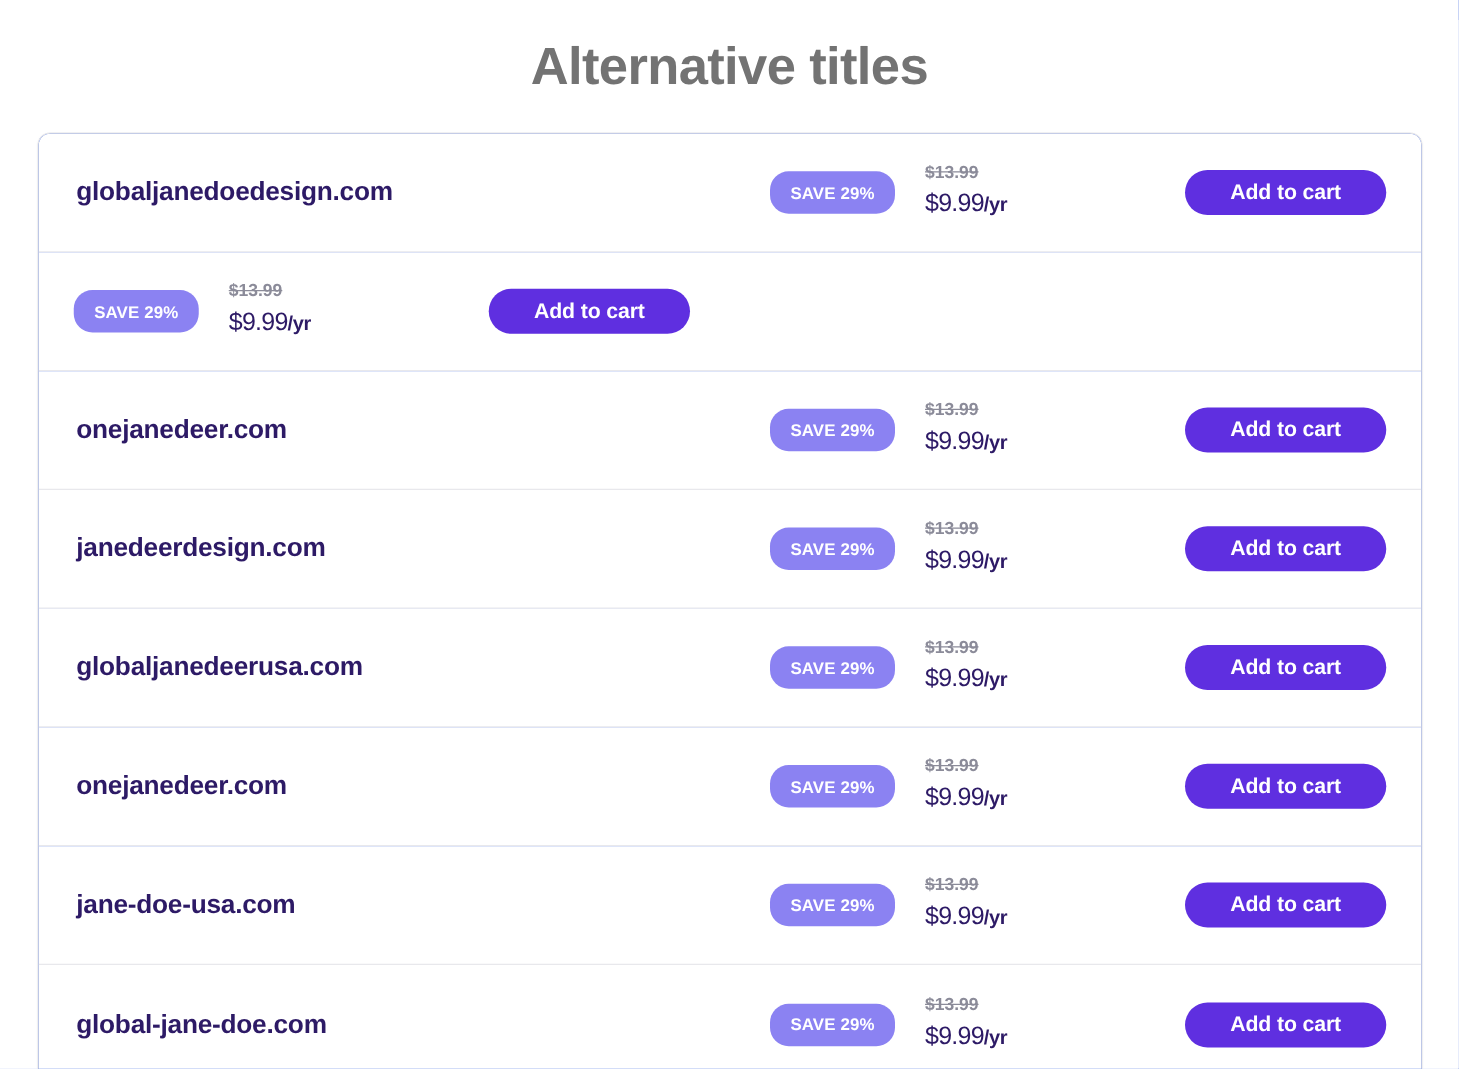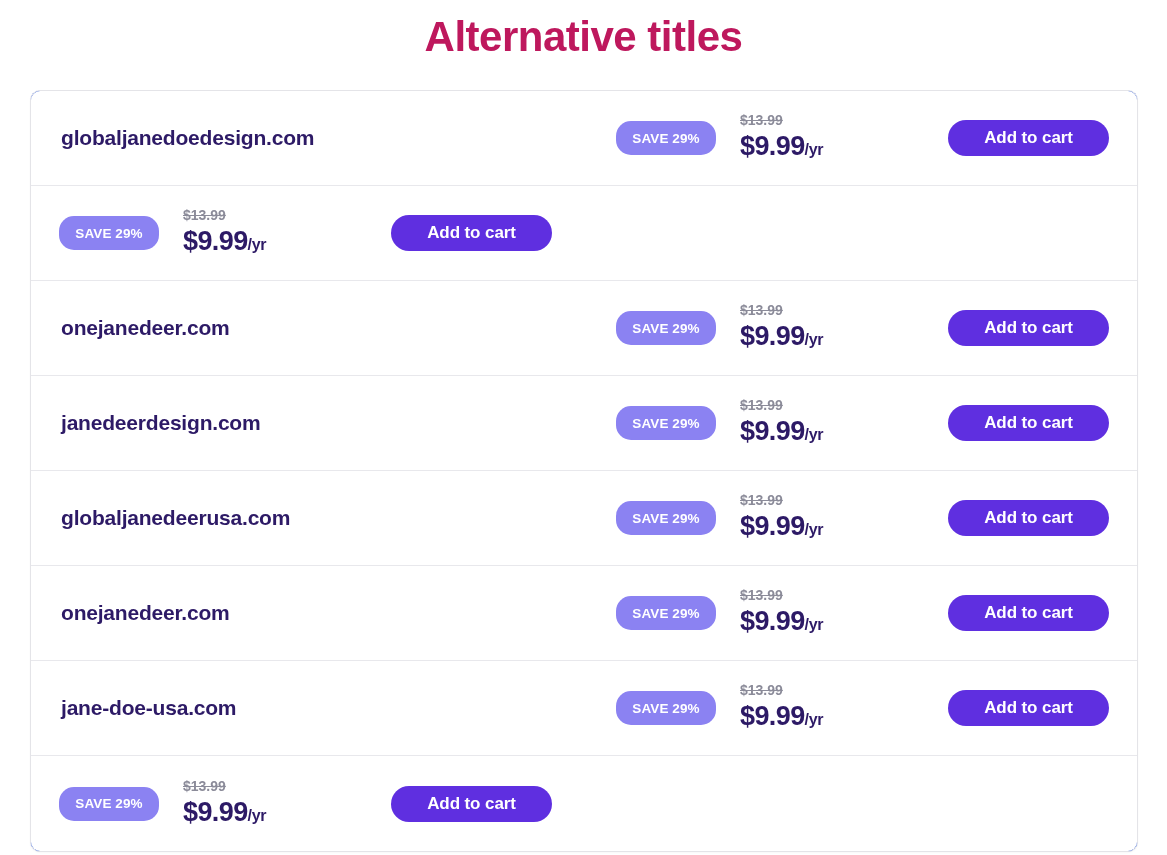--- a/index.html
+++ b/index.html
@@ -17,28 +17,28 @@
   .page {
     position: relative;
     width: 1167px;
     height: 855px;
     box-sizing: border-box;
     background: #ffffff;
   }
 
   
   .page-title {
-    margin: 0;
+    margin: 16px;
     padding-top: 8px;
     text-align: center;
     font-size: 42px;
     line-height: 58px;
     font-weight: 700;
     letter-spacing: -0.5px;
-    color: #be185d;
+    color: #737373;
     font-family: "Liberation Sans", sans-serif;
   }
 
   
   .results-card {
     position: absolute;
     left: 30px;
     top: 90px;
     width: 1108px;
     background: #1d4ed8;
@@ -111,22 +111,22 @@
     line-height: 19px;
     margin-bottom: 1px;
   }
   .price-current {
     display: flex;
     align-items: baseline;
     color: #2d1a66;
     white-space: nowrap;
   }
   .price-amount {
-    font-size: 27px;
-    font-weight: 700;
+    font-size: 20px;
+    font-weight: 400;
     letter-spacing: -0.6px;
     line-height: 30px;
   }
   .price-period {
     font-size: 16px;
     font-weight: 700;
     letter-spacing: -0.3px;
     line-height: 30px;
   }
 
@@ -235,20 +235,21 @@
         <div class="price-block">
           <span class="price-old">$13.99</span>
           <span class="price-current">
             <span class="price-amount">$9.99</span>
             <span class="price-period">/yr</span>
           </span>
         </div>
         <button class="add-to-cart-button">Add to cart</button>
       </div>
       <div class="domain-row">
+        <div class="domain-name">global-jane-doe.com</div>
         <div class="save-badge">SAVE 29%</div>
         <div class="price-block">
           <span class="price-old">$13.99</span>
           <span class="price-current">
             <span class="price-amount">$9.99</span>
             <span class="price-period">/yr</span>
           </span>
         </div>
         <button class="add-to-cart-button">Add to cart</button>
       </div>

